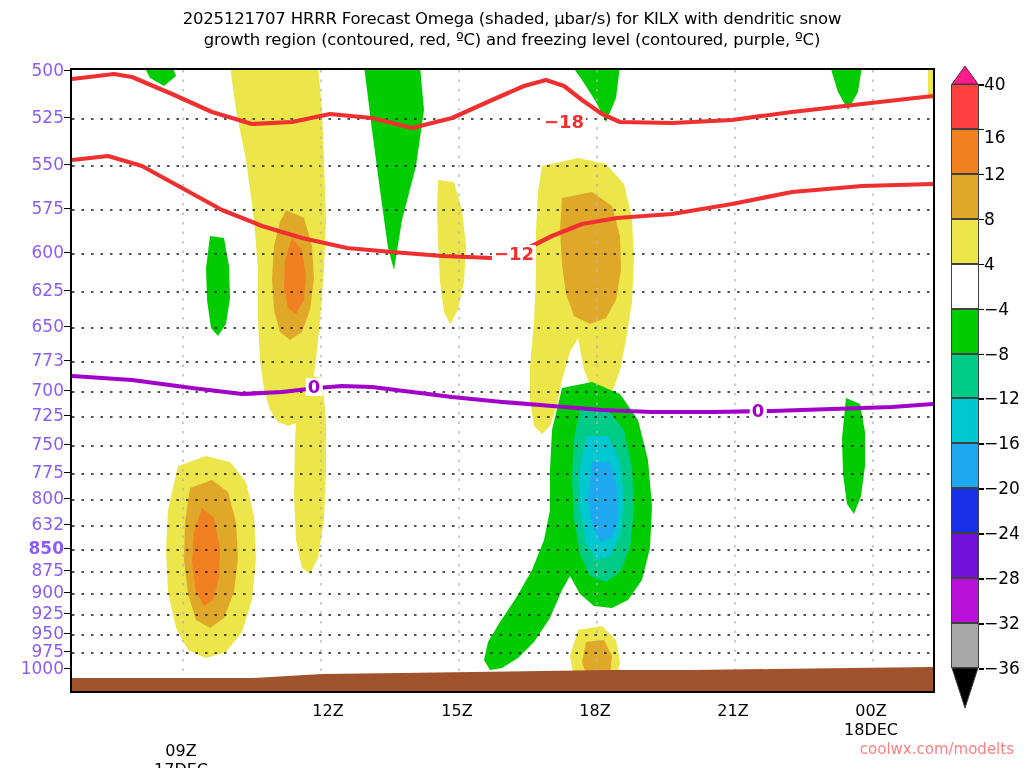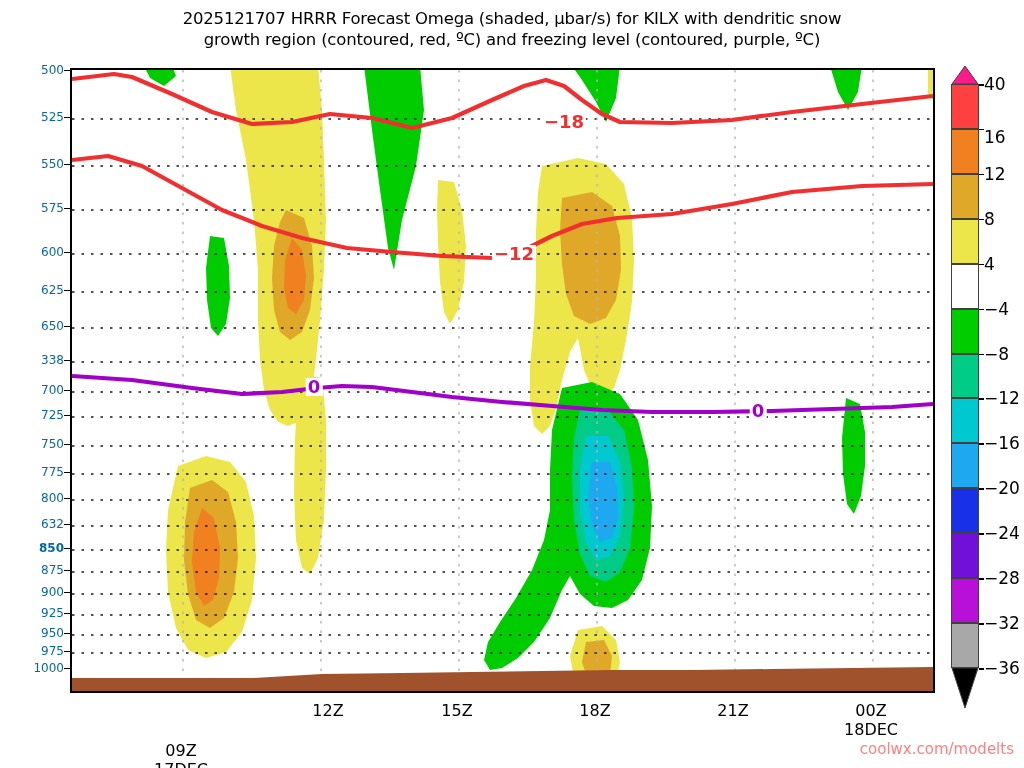--- a/index.html
+++ b/index.html
@@ -22,21 +22,21 @@
     position:absolute;left:70px;top:68px;width:865px;height:625px;
     border:2px solid #000;box-sizing:border-box;background:#fff;
     overflow:hidden;
   }
   .plot-inner{position:absolute;left:0;top:0;width:100%;height:100%;}
   svg.layer{position:absolute;left:0;top:0;width:861px;height:621px;}
 
   
   .ytick{
     position:absolute;right:0;width:64px;text-align:right;
-    font-size:12px;color:#0369a1;transform:translateY(-50%);
+    font-size:17px;color:#8b5cf6;transform:translateY(-50%);
     font-family:"DejaVu Sans","Liberation Sans",sans-serif;
   }
   .ytick span{display:inline-block;}
   .ytickmark{position:absolute;left:64px;width:6px;height:1px;background:#000;}
 
   .xtick{
     position:absolute;transform:translateX(-50%);
     text-align:center;font-size:16px;color:#000;line-height:19px;
     white-space:pre-line;
   }
@@ -76,21 +76,21 @@
       <div class="ytick" style="top: 164px; left: 0px;"><span>550</span></div>
       <div class="ytickmark" style="top: 164px;"></div>
       <div class="ytick" style="top: 208px; left: 0px;"><span>575</span></div>
       <div class="ytickmark" style="top: 208px;"></div>
       <div class="ytick" style="top: 252px; left: 0px;"><span>600</span></div>
       <div class="ytickmark" style="top: 252px;"></div>
       <div class="ytick" style="top: 290px; left: 0px;"><span>625</span></div>
       <div class="ytickmark" style="top: 290px;"></div>
       <div class="ytick" style="top: 326px; left: 0px;"><span>650</span></div>
       <div class="ytickmark" style="top: 326px;"></div>
-      <div class="ytick" style="top: 360px; left: 0px;"><span>338</span></div>
+      <div class="ytick" style="top: 360px; left: 0px;"><span>773</span></div>
       <div class="ytickmark" style="top: 360px;"></div>
       <div class="ytick" style="top: 390px; left: 0px;"><span>700</span></div>
       <div class="ytickmark" style="top: 390px;"></div>
       <div class="ytick" style="top: 415px; left: 0px;"><span>725</span></div>
       <div class="ytickmark" style="top: 415px;"></div>
       <div class="ytick" style="top: 444px; left: 0px;"><span>750</span></div>
       <div class="ytickmark" style="top: 444px;"></div>
       <div class="ytick" style="top: 472px; left: 0px;"><span>775</span></div>
       <div class="ytickmark" style="top: 472px;"></div>
       <div class="ytick" style="top: 498px; left: 0px;"><span>800</span></div>

